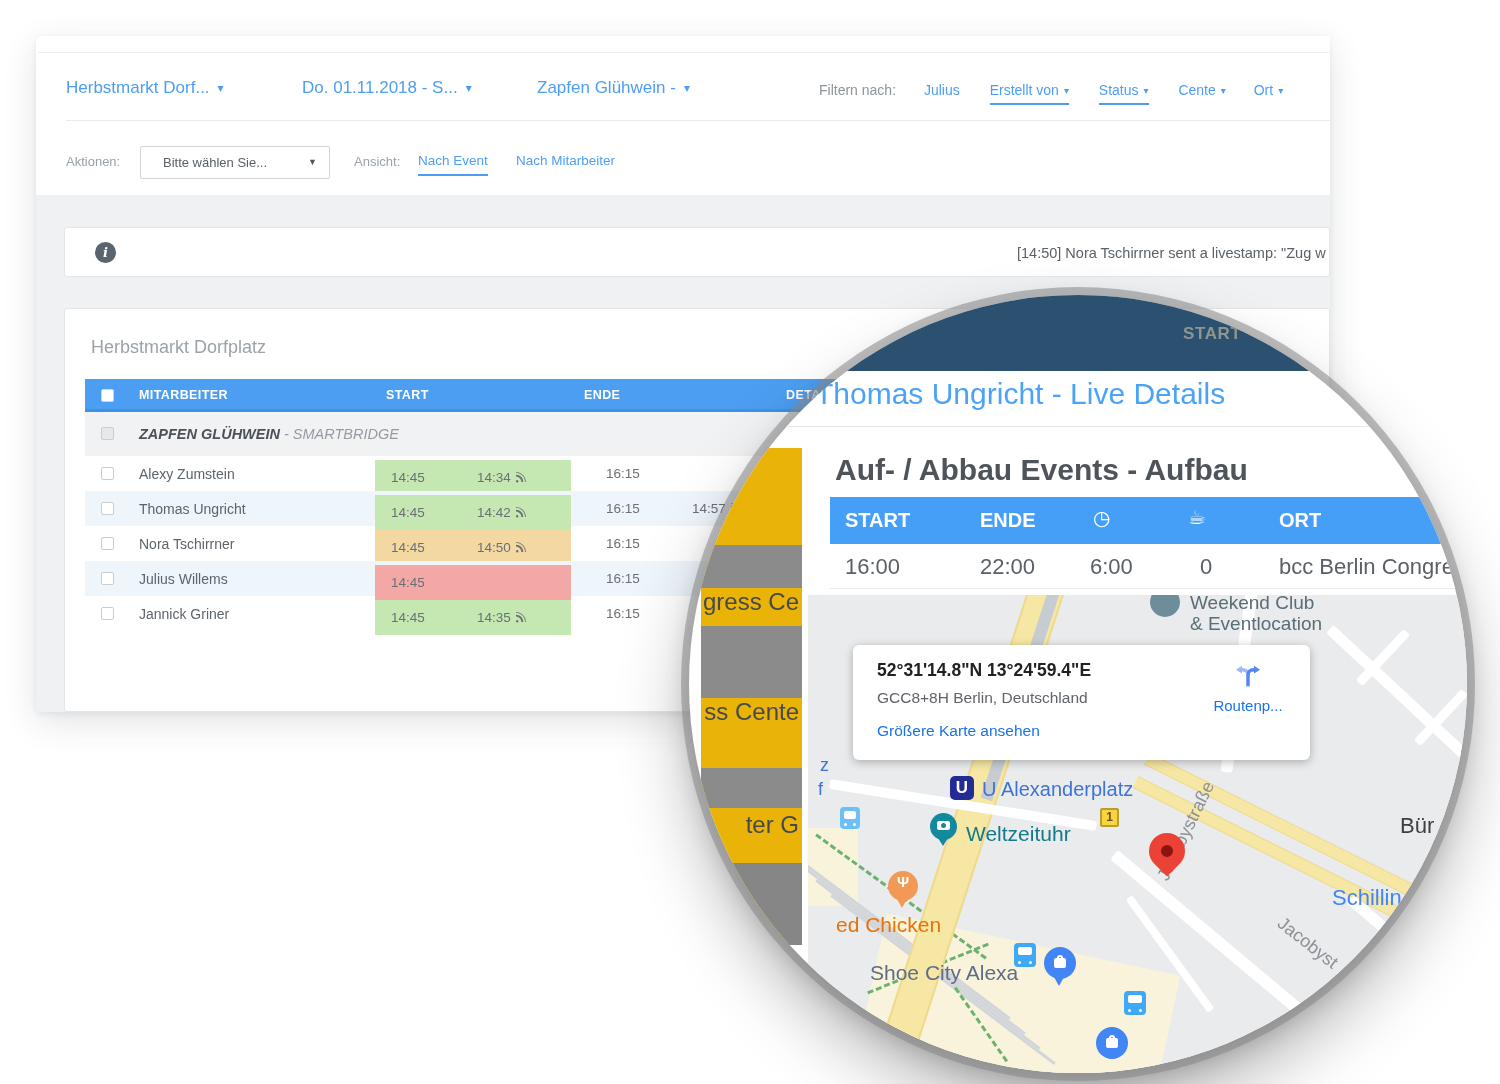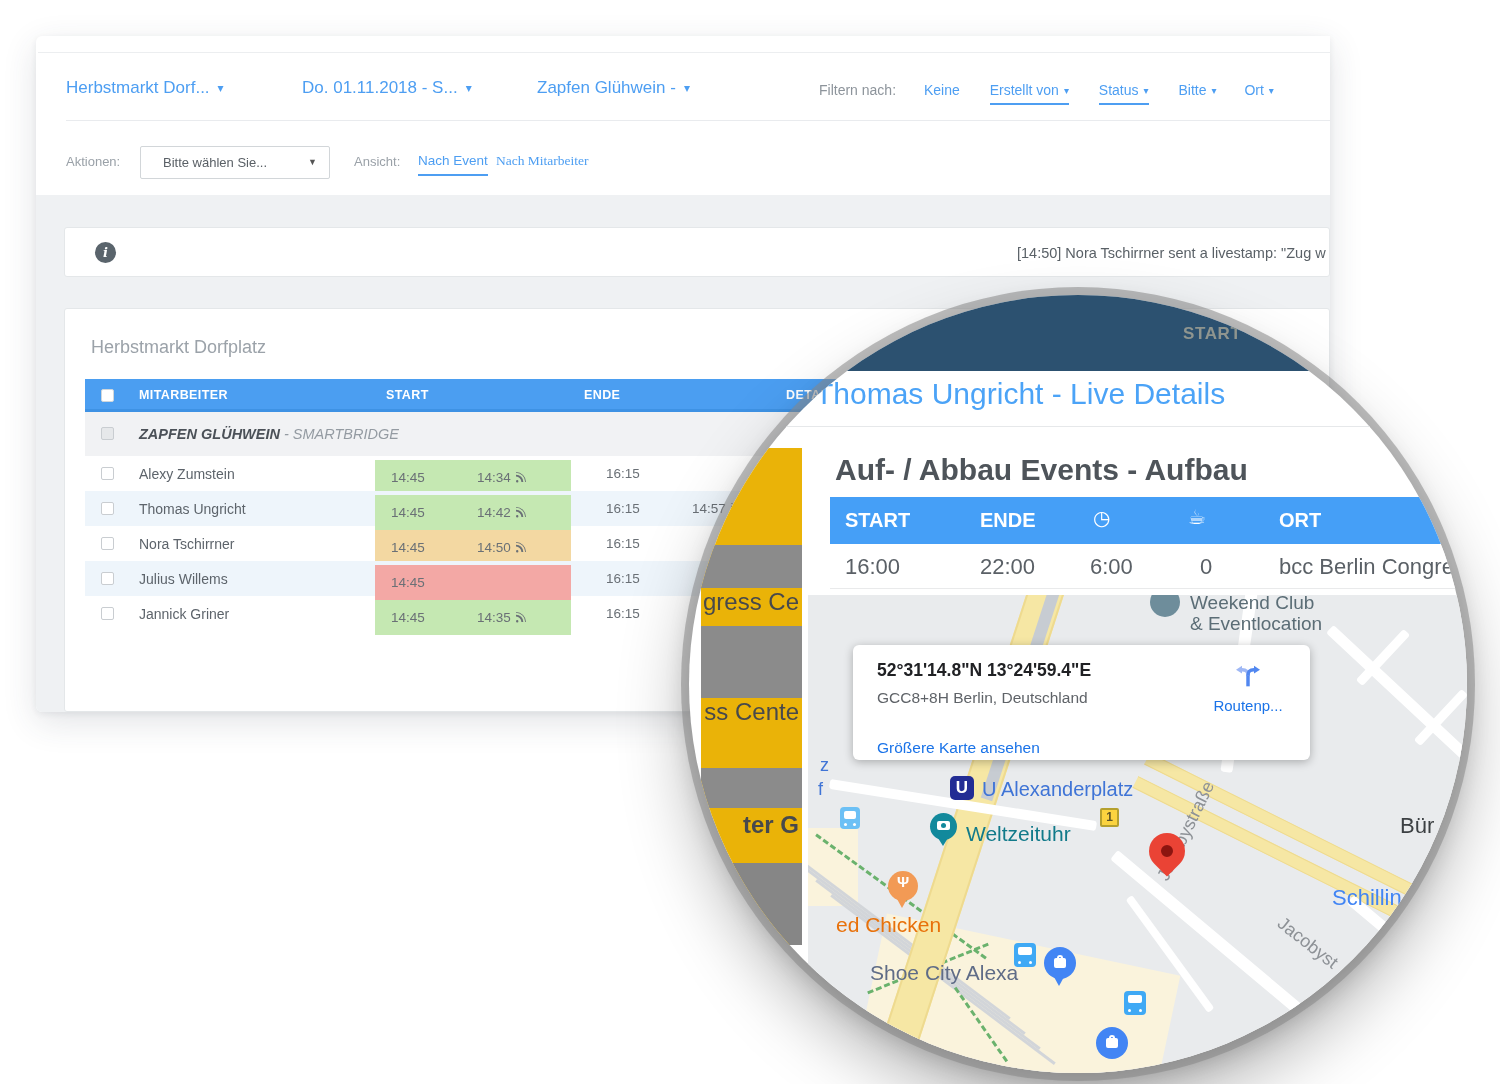--- a/index.html
+++ b/index.html
@@ -91,21 +91,21 @@
   .roadB { position:absolute; left:312px; top:245px; width:400px; height:40px; transform:rotate(26.5deg); }
   .roadB .strip { position:absolute; left:0; width:400px; height:13px; background:#f6e7a4; border-top:1px solid #eeda8f; border-bottom:1px solid #eeda8f; }
   .street { position:absolute; background:#fff; border-radius:3px; }
   .rail { position:absolute; width:280px; height:3px; background:#d2d5d9; }
   .greendash { position:absolute; border-top:3px dashed #6ab26d; }
 
   .gm-card { position:absolute; left:45px; top:50px; width:457px; height:115px; background:#fff; border-radius:6px;
              box-shadow:0 2px 10px rgba(0,0,0,.28); z-index:5; }
   .gm-title { position:absolute; left:24px; top:15px; font-size:17.5px; font-weight:bold; color:#202124; }
   .gm-sub { position:absolute; left:24px; top:44px; font-size:15.5px; color:#5f6368; }
-  .gm-link { position:absolute; left:24px; top:94px; font-size:15.5px; color:#1a73e8; cursor:pointer; }
+  .gm-link { position:absolute; left:24px; top:77px; font-size:15.5px; color:#1a73e8; cursor:pointer; }
   .gm-dir { position:absolute; right:10px; top:12px; width:104px; text-align:center; cursor:pointer; }
   .gm-dir .lbl { display:block; margin-top:4px; font-size:15px; color:#1a73e8; }
 
   .poi-text { position:absolute; white-space:nowrap; }
   .pin-circle { position:absolute; border-radius:50%; }
   .pin-tail { position:absolute; width:0; height:0; border-left:5px solid transparent; border-right:5px solid transparent; }
   .marker { position:absolute; left:341px; top:238px; width:36px; height:36px; background:#ea4335;
             border-radius:50% 50% 50% 0; transform:rotate(-45deg); z-index:4; }
   .marker .dot { position:absolute; left:12px; top:12px; width:12px; height:12px; border-radius:50%; background:#8c1510; }
   .ubadge { position:absolute; left:142px; top:181px; width:24px; height:24px; background:#222c94; border-radius:5px;
@@ -129,37 +129,37 @@
     </div>
     <div class="dd" style="left:266px;">
       <span>Do. 01.11.2018 - S...</span><span class="caret">▾</span>
     </div>
     <div class="dd" style="left:501px;">
       <span>Zapfen Glühwein -</span><span class="caret">▾</span>
     </div>
 
     <div class="filters" style="left:783px;">
       <span class="gray-label">Filtern nach:</span>
-      <span class="flink" style="margin-left:24px;"><span>Keine</span></span>
+      <span class="flink" style="margin-left:24px;"><span>Julius</span></span>
       <span class="flink funder" style="margin-left:26px;"><span>Erstellt von</span><span class="caret">▾</span></span>
       <span class="flink funder" style="margin-left:26px;"><span>Status</span><span class="caret">▾</span></span>
-      <span class="flink" style="margin-left:26px;"><span>Bitte</span><span class="caret">▾</span></span>
+      <span class="flink" style="margin-left:26px;"><span>Cente</span><span class="caret">▾</span></span>
       <span class="flink" style="margin-left:24px;"><span>Ort</span><span class="caret">▾</span></span>
     </div>
 
     <div class="hdivider"></div>
 
     <div class="row2-label" style="left:30px;">Aktionen:</div>
     <div id="action-select">
       <span>Bitte wählen Sie...</span>
       <span class="sel-caret">▼</span>
     </div>
     <div class="row2-label" style="left:318px;">Ansicht:</div>
     <div class="viewlink vunder" style="left:382px;">Nach Event</div>
-    <div class="viewlink" style="left:460px;font-family:Liberation Serif, serif;">Nach Mitarbeiter</div>
+    <div class="viewlink" style="left:480px;">Nach Mitarbeiter</div>
 
     <div id="body-gray">
 
       <div id="infobar">
         <span class="info-icon">i</span>
         <span class="info-text" style="left:952px;">[14:50] Nora Tschirrner sent a livestamp: "Zug w</span>
       </div>
 
       <div id="table-card">
         <div class="tc-title">Herbstmarkt Dorfplatz</div>
@@ -248,21 +248,21 @@
     <div class="m-title">Thomas Ungricht - Live Details</div>
     <div class="m-divider"></div>
 
     <div class="wedge">
       <div class="wstripe" style="top:97px; height:43px;"></div>
       <div class="wstripe" style="top:178px; height:72px;"></div>
       <div class="wstripe" style="top:320px; height:40px;"></div>
       <div class="wstripe" style="top:415px; height:82px; background:#868686;"></div>
       <span class="wfrag" style="top:140px;">gress Ce</span>
       <span class="wfrag" style="top:250px;">ss Cente</span>
-      <span class="wfrag" style="top:363px;font-weight:bold;">ter G</span>
+      <span class="wfrag" style="top:363px;">ter G</span>
     </div>
 
     <div class="m-section">Auf- / Abbau Events  - Aufbau</div>
 
     <div class="m-thead">
       <span class="mth" style="left:15px;">START</span>
       <span class="mth" style="left:150px;">ENDE</span>
       <span class="mth mth-icon" style="left:263px; top:9px;">◷</span>
       <span class="mth mth-icon" style="left:358px; top:8px;">☕</span>
       <span class="mth" style="left:449px;">ORT</span>

